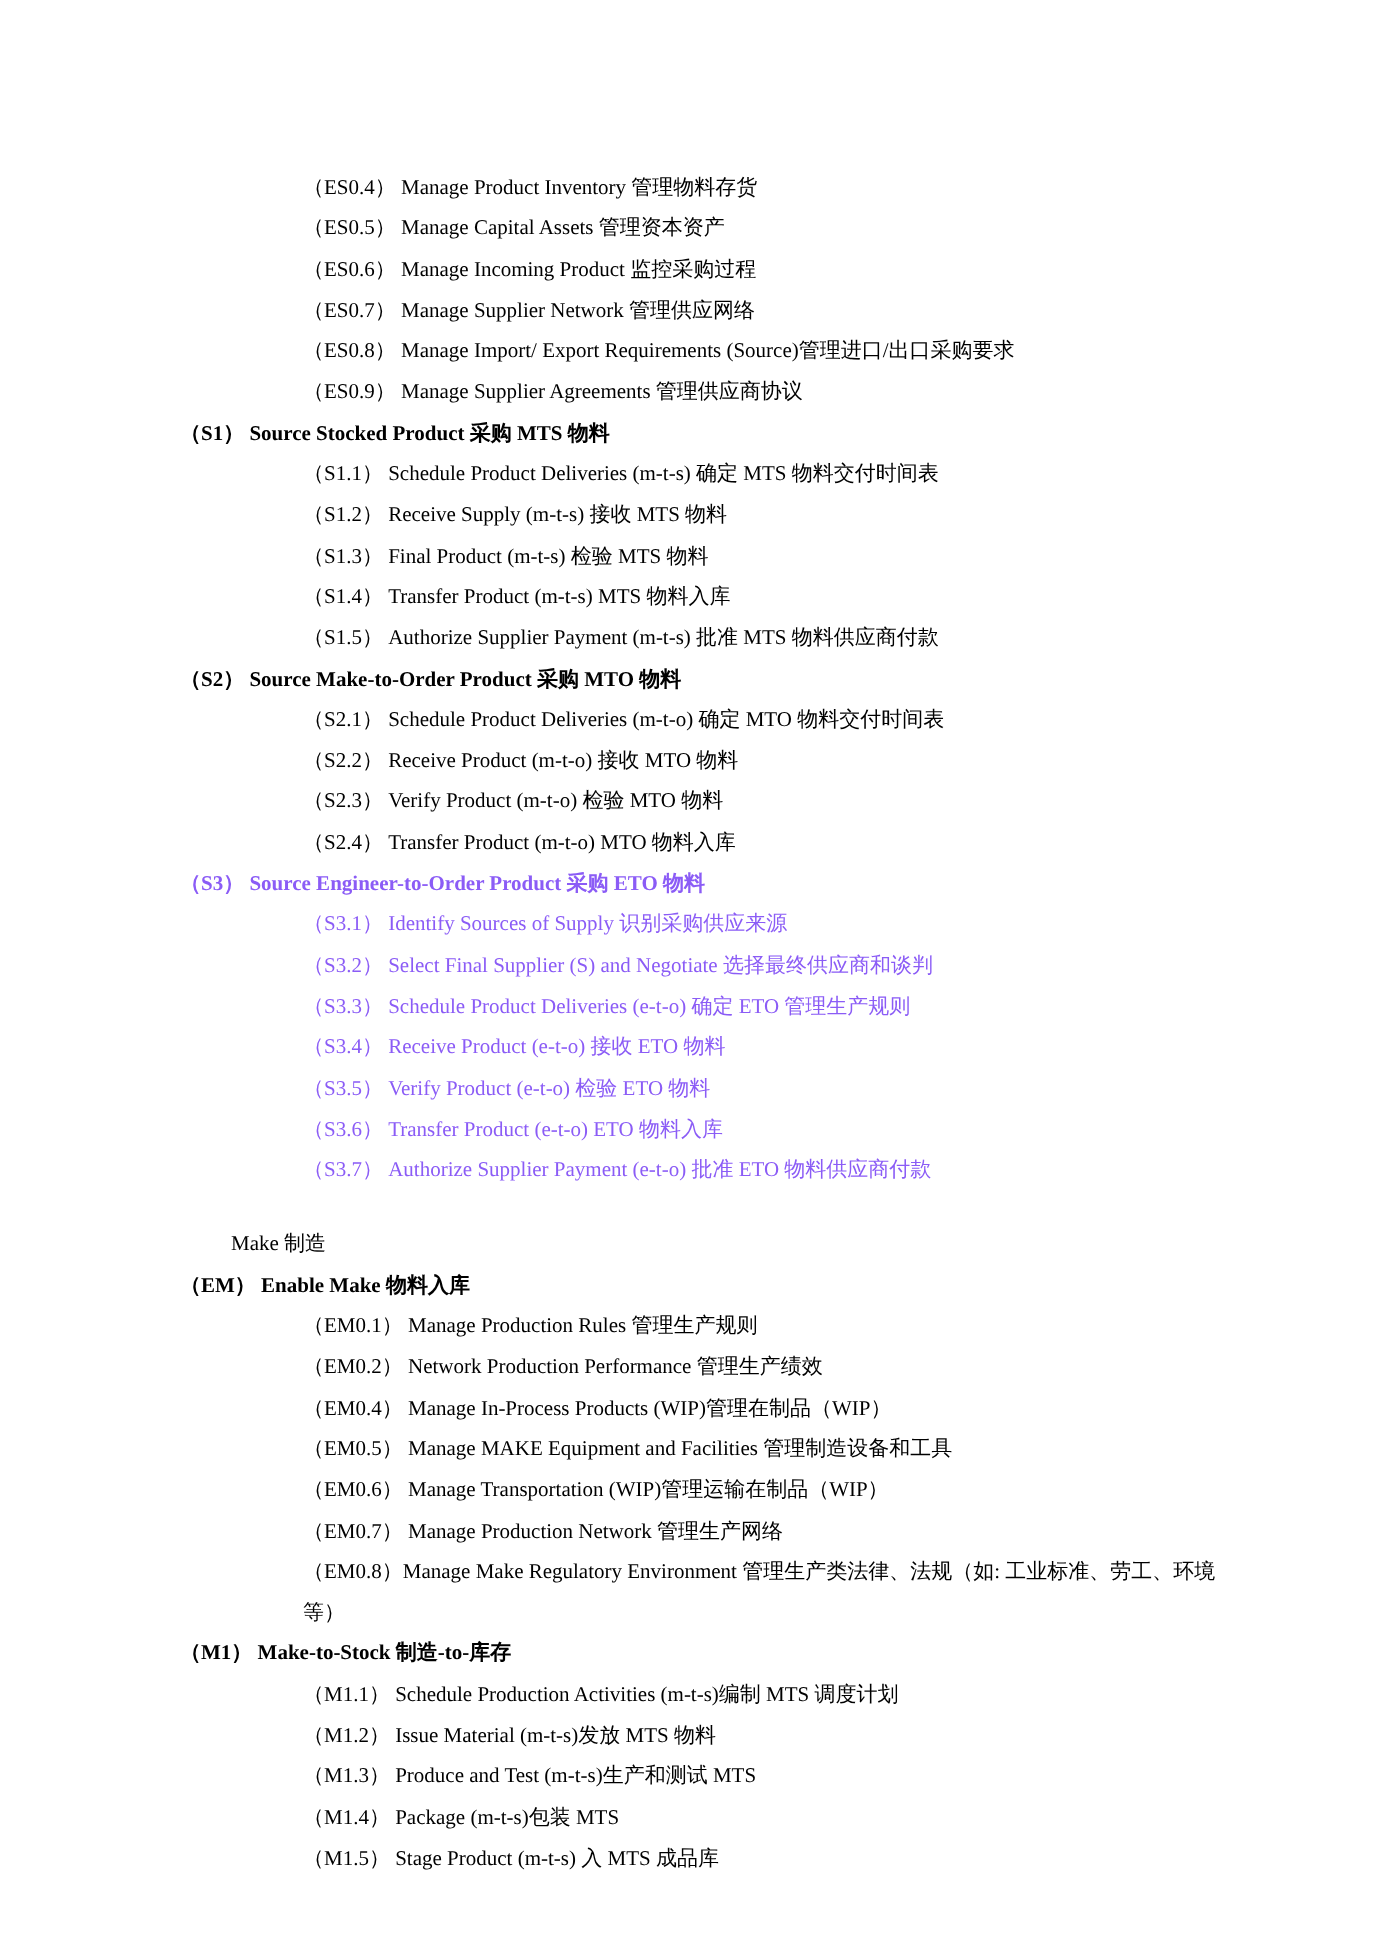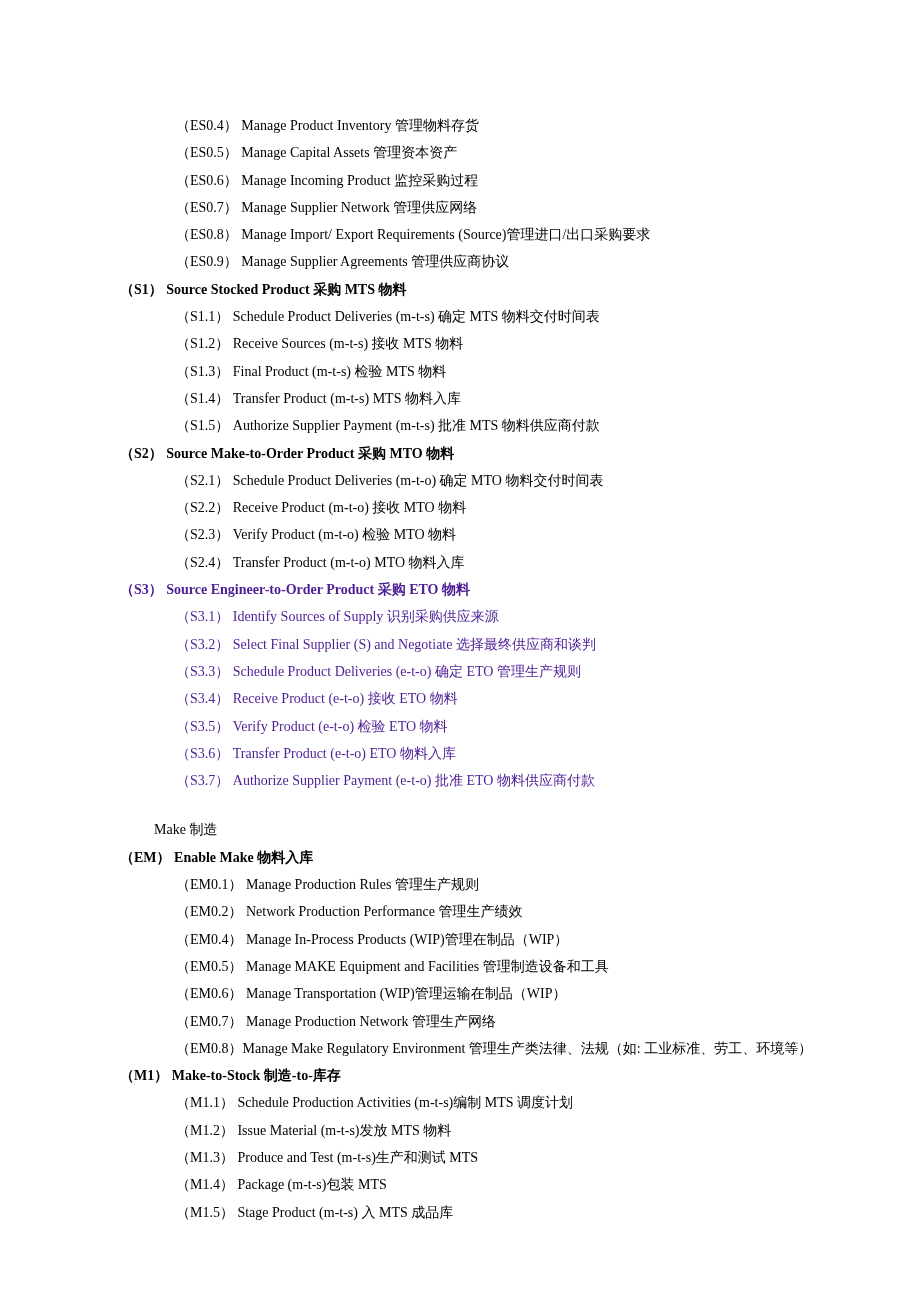--- a/index.html
+++ b/index.html
@@ -19,41 +19,41 @@
     position: relative;
   }
   .heading-l1 {
     font-weight: normal;
     margin-left: 34px;
   }
   .heading-l2 {
     font-weight: bold;
   }
   .item {
-    margin-left: 56px;
+    margin-left: 82px;
   }
-  .red { color: #4c1d95; }
+  .red { color: #8b5cf6; }
   .black { color: #000000; }
   .spacer { height: 22px; }
 </style>
 </head>
 <body>
 
 <div class="page">
 
   <div class="item black">（ES0.4） Manage Product Inventory 管理物料存货</div>
   <div class="item black">（ES0.5） Manage Capital Assets 管理资本资产</div>
   <div class="item black">（ES0.6） Manage Incoming Product 监控采购过程</div>
   <div class="item black">（ES0.7） Manage Supplier Network 管理供应网络</div>
   <div class="item black">（ES0.8） Manage Import/ Export Requirements (Source)管理进口/出口采购要求</div>
   <div class="item black">（ES0.9） Manage Supplier Agreements 管理供应商协议</div>
 
   <div class="heading-l2 black">（S1） Source Stocked Product  采购 MTS 物料</div>
   <div class="item black">（S1.1） Schedule Product Deliveries (m-t-s)  确定 MTS 物料交付时间表</div>
-  <div class="item black">（S1.2） Receive Sources (m-t-s)  接收 MTS 物料</div>
+  <div class="item black">（S1.2） Receive Supply (m-t-s)  接收 MTS 物料</div>
   <div class="item black">（S1.3） Final Product (m-t-s)  检验 MTS 物料</div>
   <div class="item black">（S1.4） Transfer Product (m-t-s)    MTS 物料入库</div>
   <div class="item black">（S1.5） Authorize Supplier Payment (m-t-s)  批准 MTS 物料供应商付款</div>
 
   <div class="heading-l2 black">（S2） Source Make-to-Order Product  采购 MTO 物料</div>
   <div class="item black">（S2.1） Schedule Product Deliveries (m-t-o)  确定 MTO 物料交付时间表</div>
   <div class="item black">（S2.2） Receive Product (m-t-o)  接收 MTO 物料</div>
   <div class="item black">（S2.3） Verify Product (m-t-o)  检验 MTO 物料</div>
   <div class="item black">（S2.4） Transfer Product (m-t-o) MTO 物料入库</div>
 

